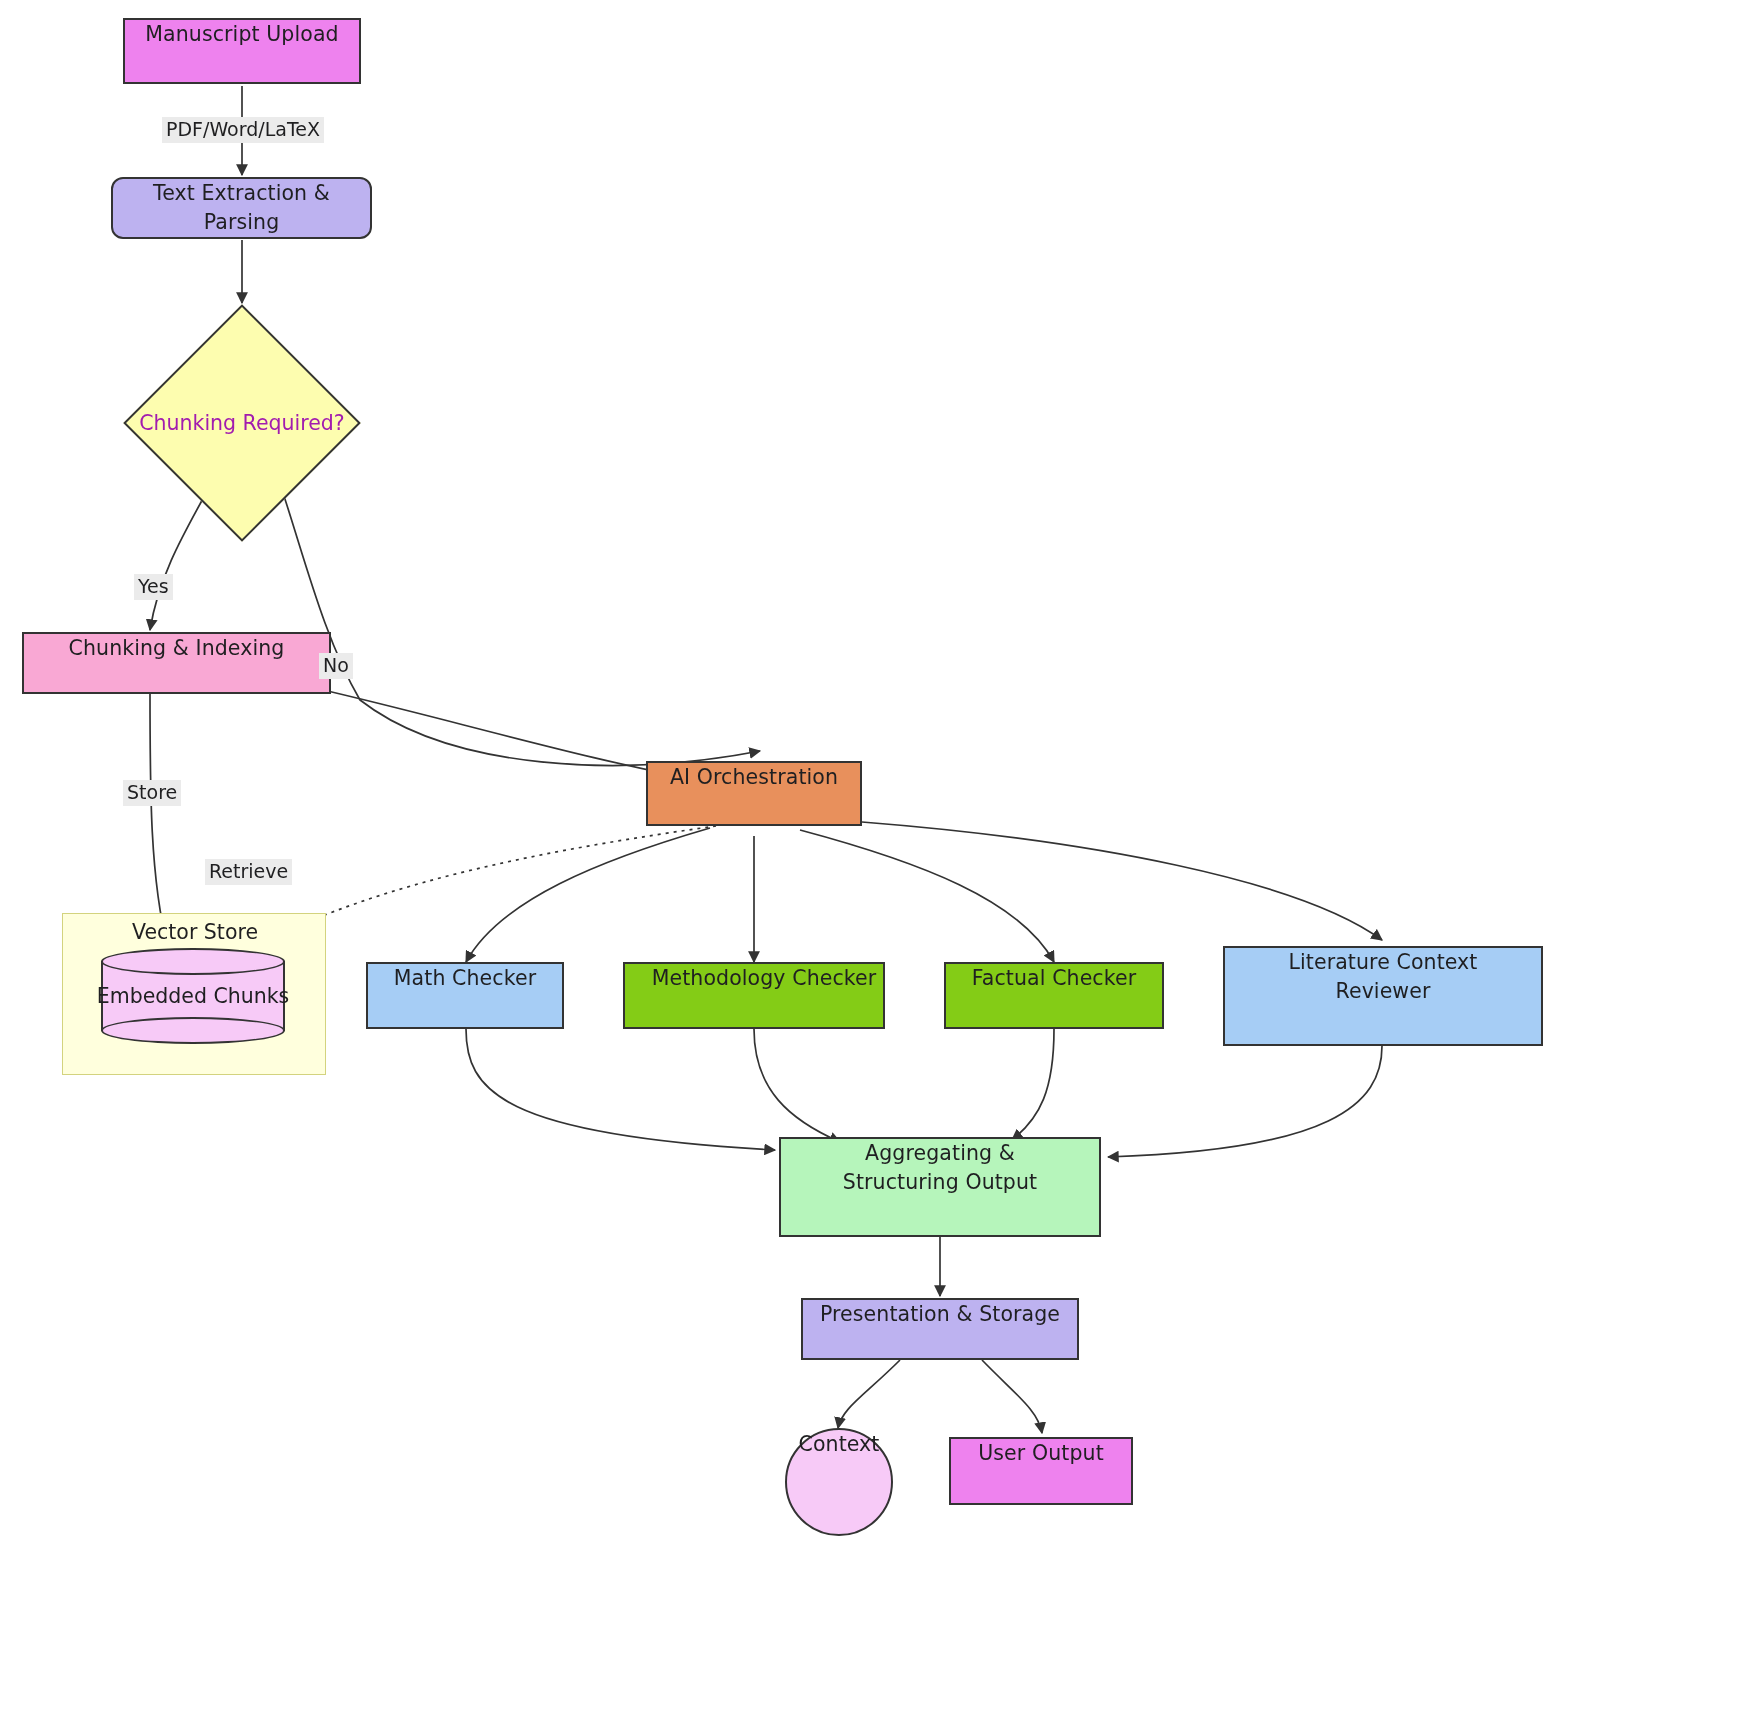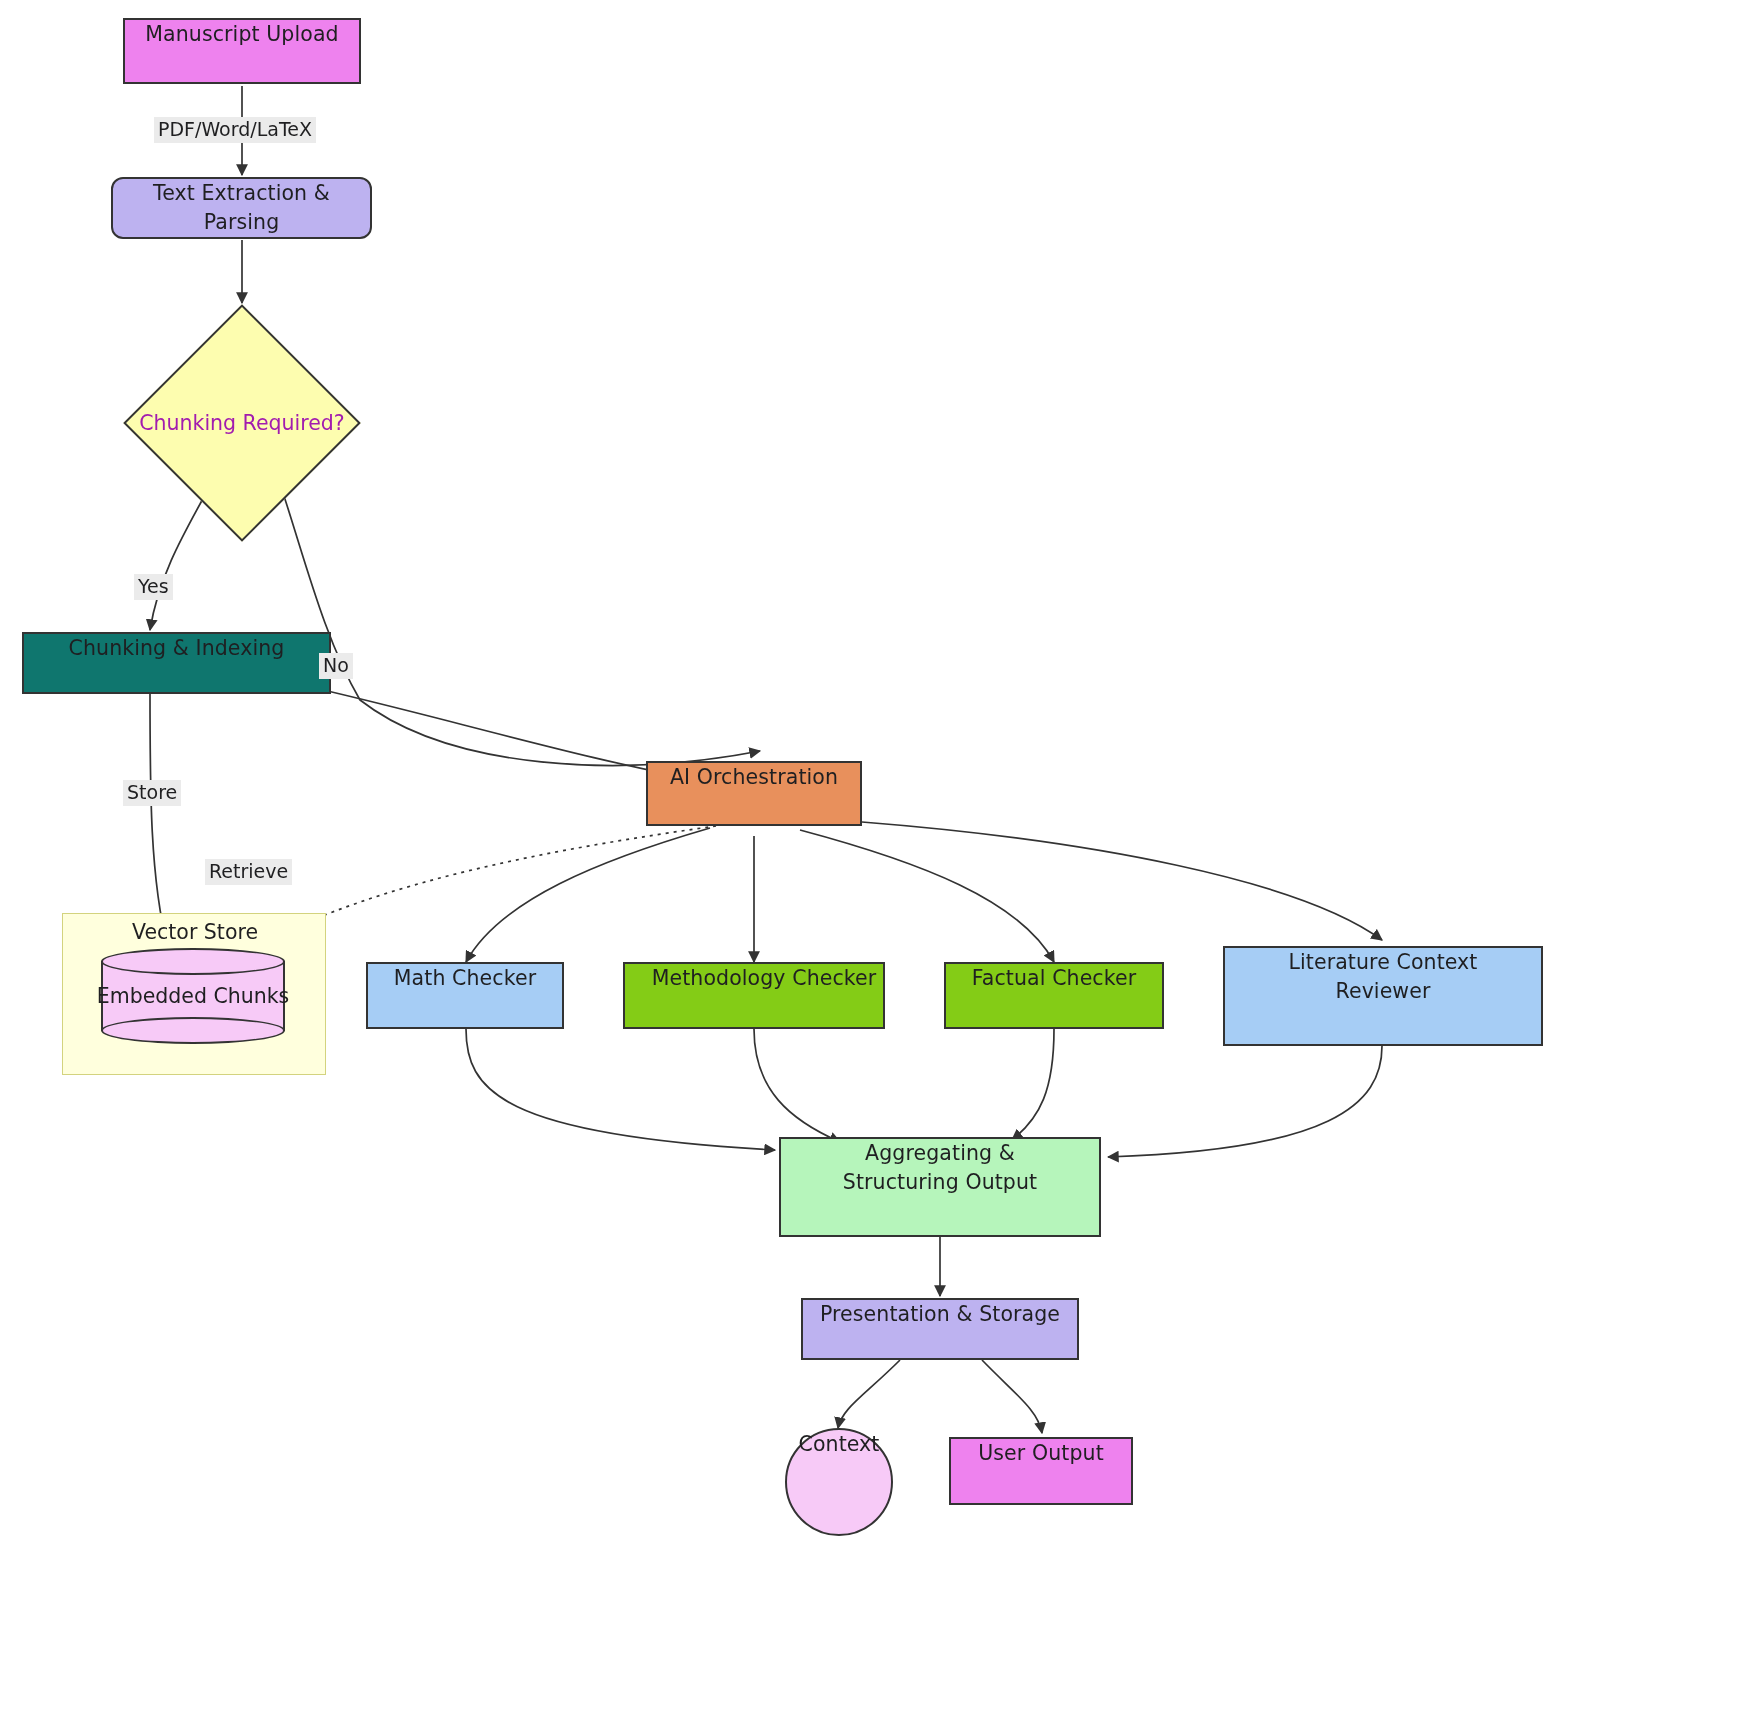--- a/index.html
+++ b/index.html
@@ -208,21 +208,21 @@
 
   <div class="node round" style="left:111px; top:177px; width:261px; height:62px; background:#bdb2f0;">
     <span>Text Extraction &amp; Parsing</span>
   </div>
 
   <div class="diamond-wrap" style="left:122px; top:303px; width:240px; height:240px;">
     <div class="diamond-shape"></div>
     <div class="diamond-label">Chunking Required?</div>
   </div>
 
-  <div class="node rect" style="left:22px; top:632px; width:309px; height:62px; background:#0f766e;">
+  <div class="node rect" style="left:22px; top:632px; width:309px; height:62px; background:#f9a8d4;">
     <span>Chunking &amp; Indexing</span>
   </div>
 
   <div class="cyl" style="left:101px; top:948px; width:184px; height:96px;">
     <div class="cyl-body"></div>
     <div class="cyl-bottom"></div>
     <div class="cyl-top"></div>
     <div class="cyl-label">Embedded Chunks</div>
   </div>
 
@@ -255,21 +255,21 @@
   </div>
 
   <div class="node circle" style="left:785px; top:1428px; width:108px; height:108px; background:#f7caf7;">
     <span>Context</span>
   </div>
 
   <div class="node rect" style="left:949px; top:1437px; width:184px; height:68px; background:#ee82ee;">
     <span>User Output</span>
   </div>
 
-  <div class="edge-label" style="left:154px; top:117px;">PDF/Word/LaTeX</div>
+  <div class="edge-label" style="left:162px; top:117px;">PDF/Word/LaTeX</div>
 
   <div class="edge-label" style="left:134px; top:574px;">Yes</div>
 
   <div class="edge-label" style="left:319px; top:653px;">No</div>
 
   <div class="edge-label" style="left:123px; top:780px;">Store</div>
 
   <div class="edge-label" style="left:205px; top:859px;">Retrieve</div>
 
 </div>

